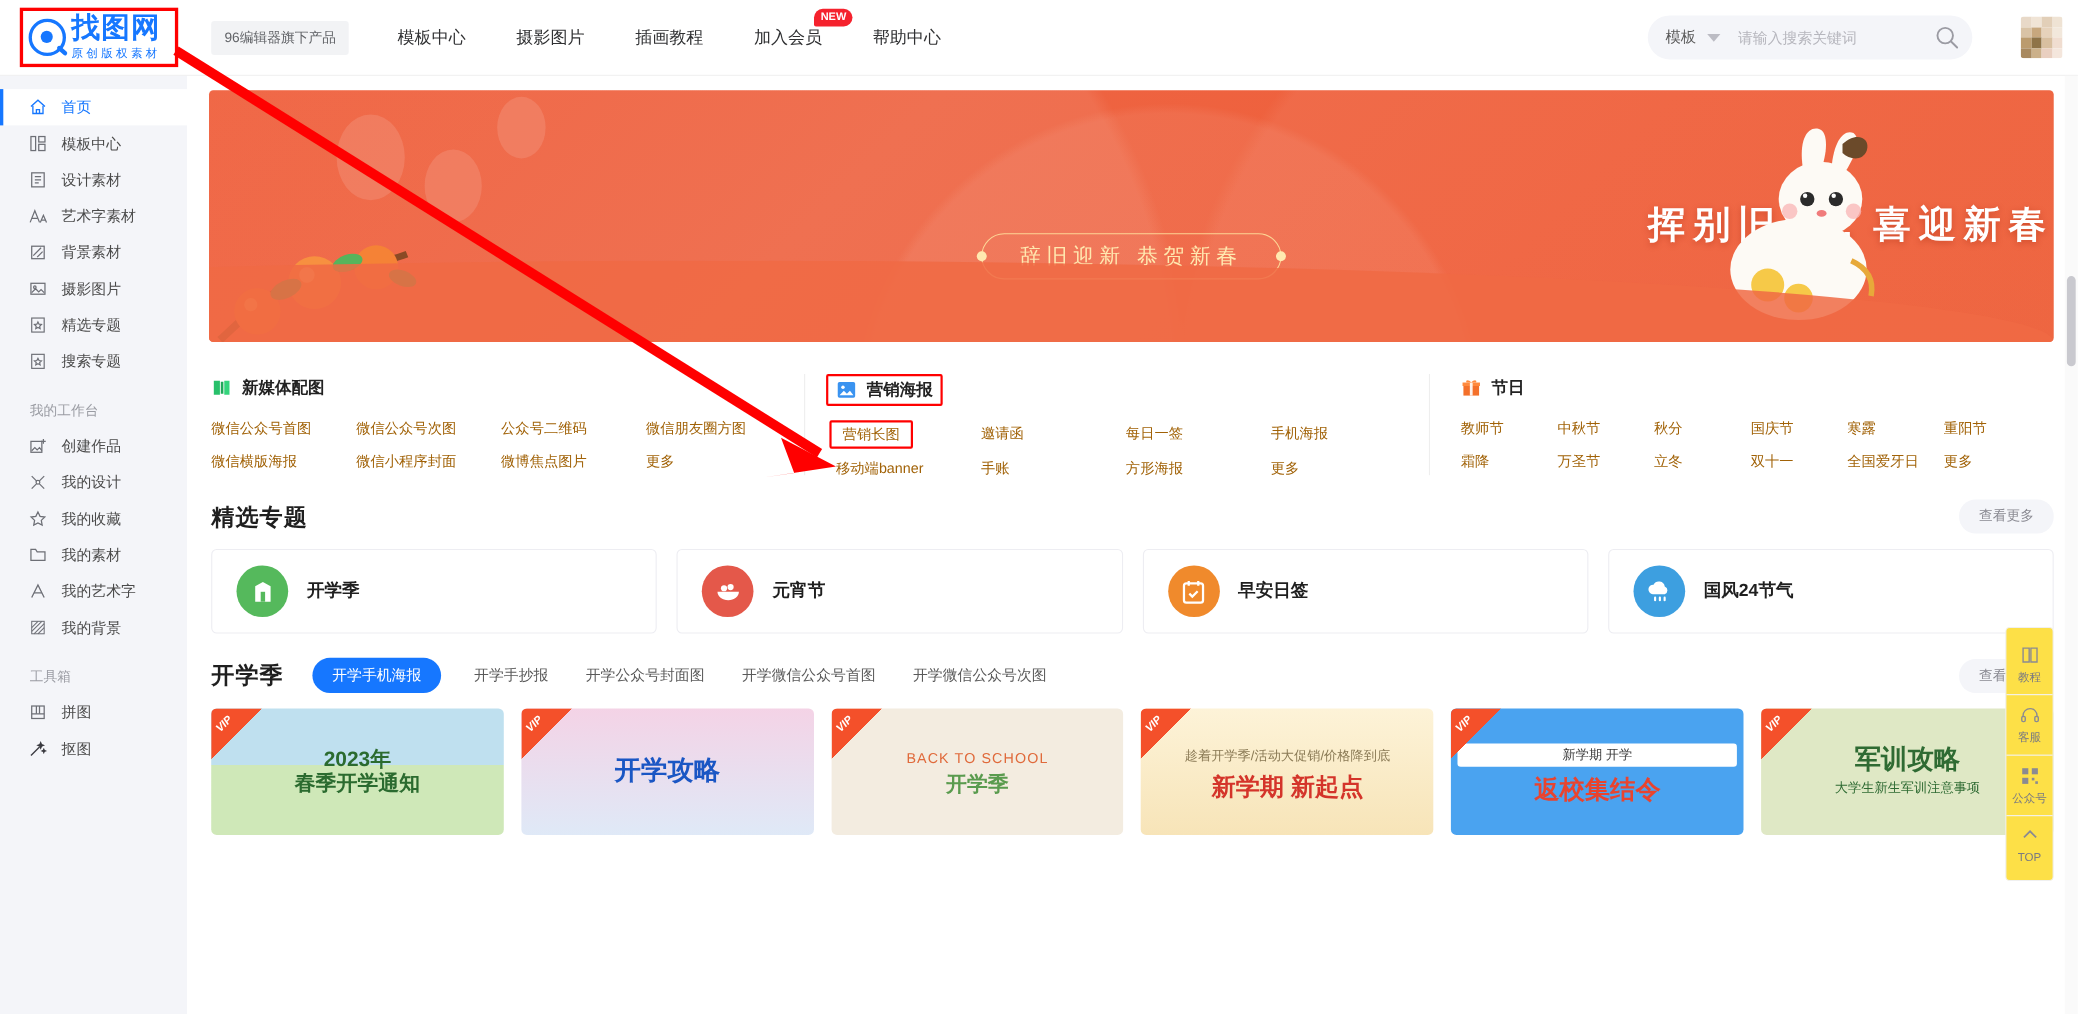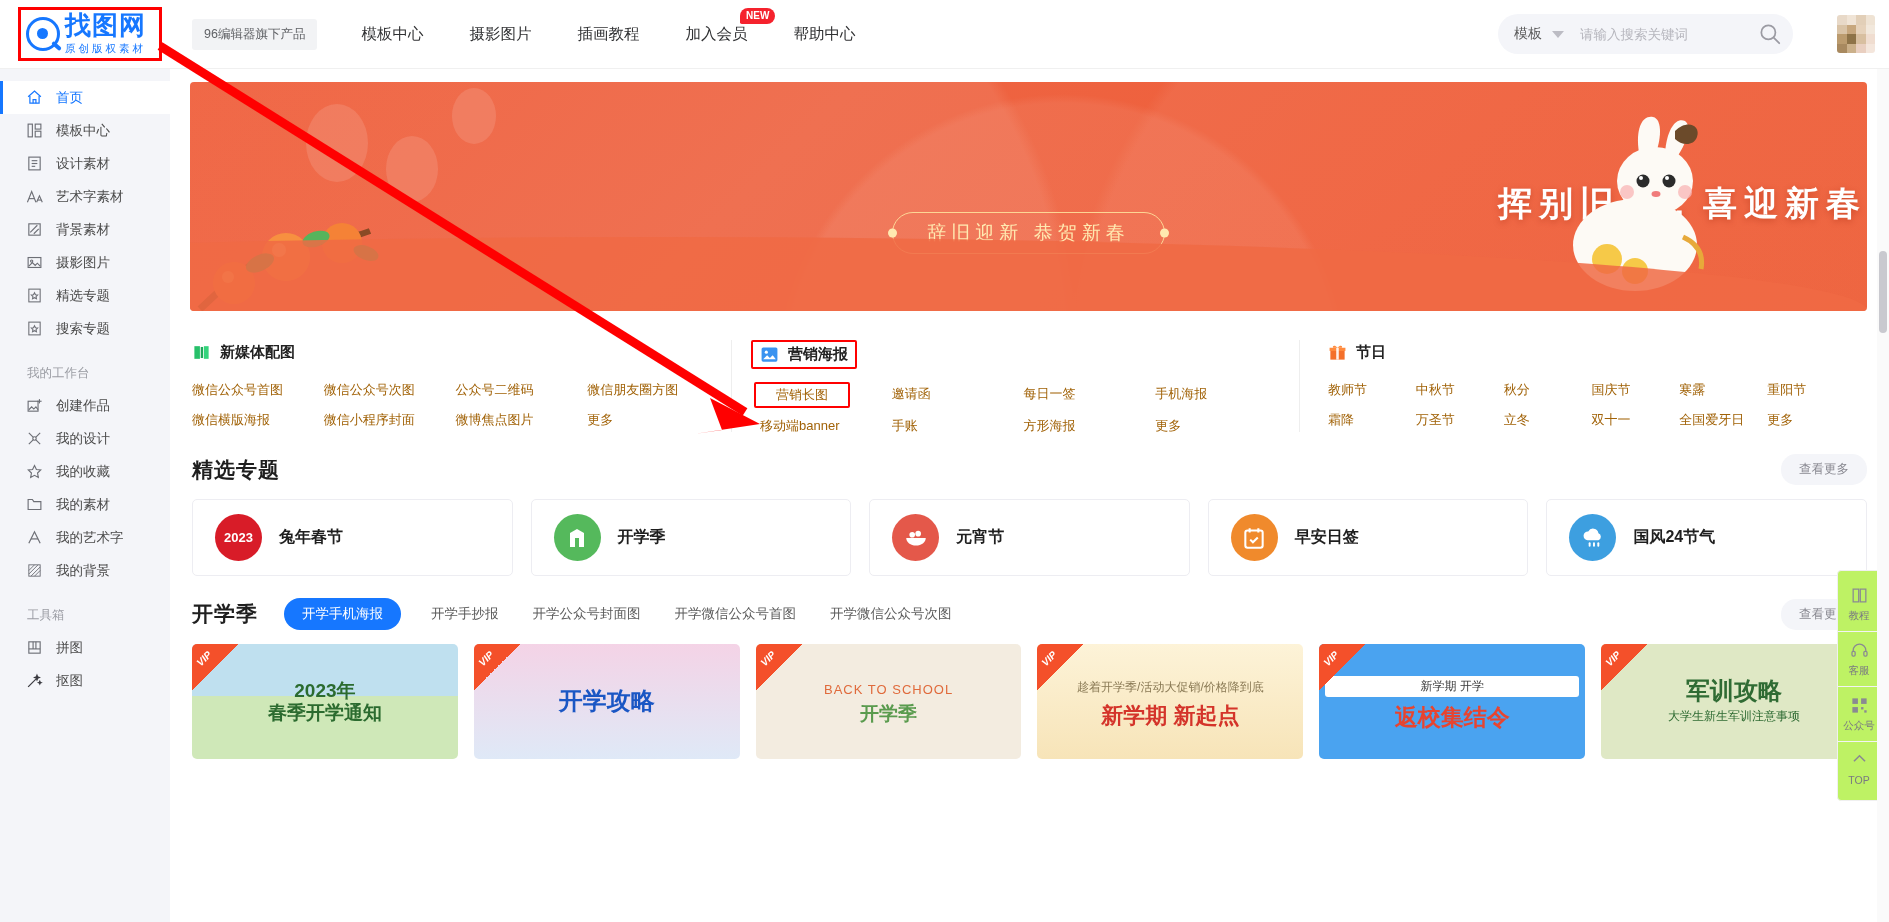--- a/index.html
+++ b/index.html
@@ -184,21 +184,21 @@
   .cat-head.boxed { border: 2.5px solid #ff0000; border-radius: 2px; margin-left: -9px; }
   .cat-ico { width: 19px; height: 19px; margin-right: 9px; flex: none; }
   .cat-links {
     display: grid; grid-template-columns: repeat(4, 1fr);
     row-gap: 12px; font-size: 13px; color: #a16207;
   }
   .cat-links.festival { grid-template-columns: repeat(6, 1fr); }
   .cat-link { cursor: pointer; white-space: nowrap; }
   .cat-link.boxed {
     border: 2.5px solid #ff0000; border-radius: 2px;
-    padding: 2px 20px; margin: -3px -6px; width: fit-content;
+    padding: 2px 10px; margin: -3px -6px; width: fit-content;
   }
 
   
   .sec {
     margin: 22px 22px 0 22px; display: flex; align-items: center;
   }
   .sec-title { font-size: 21px; font-weight: 700; color: #1f1f1f; letter-spacing: 1px; }
   .sec-tabs { display: flex; align-items: center; margin-left: 26px; }
   .sec-tab {
     font-size: 13.5px; color: #5a5a5a; margin-right: 34px; cursor: pointer;
@@ -248,22 +248,22 @@
   .thumb-cap {
     position: absolute; left: 0; right: 0; bottom: 0; top: 0;
     display: flex; flex-direction: column; 
     justify-content: center; text-align: center; padding: 6px;
   }
   .thumb-t1 { font-size: 19px; font-weight: 700; line-height: 1.12; }
   .thumb-t2 { font-size: 12px; margin-top: 4px; }
 
   
   .floatbar {
-    position: absolute; right: 8px; top: 570px; width: 44px;
-    background: #bef264; border: 1px solid #f0f0f0; border-radius: 4px;
+    position: absolute; right: 22px; top: 570px; width: 44px;
+    background: #fde047; border: 1px solid #f0f0f0; border-radius: 4px;
     display: flex; flex-direction: column; align-items: flex-start;
     padding: 6px 0; z-index: 40;
   }
   .float-item {
     width: 100%; padding: 9px 0 8px 0; display: flex; flex-direction: column;
     align-items: center; cursor: pointer; color: #7a7a82; font-size: 10.5px;
   }
   .float-item + .float-item { border-top: 1px solid #f3f3f5; }
   .float-ico { width: 19px; height: 19px; margin-bottom: 4px; }
 
@@ -652,26 +652,20 @@
       </div>
     </div>
 
     <div class="sec">
       <div class="sec-title">精选专题</div>
       <div class="more-btn">查看更多</div>
     </div>
 
     <div class="topics">
       <div class="topic-card">
-        <div class="topic-ico" style="background:#d81c28">
-          <span>2023</span>
-        </div>
-        <div class="topic-label">兔年春节</div>
-      </div>
-      <div class="topic-card">
         <div class="topic-ico" style="background:#55b95c">
           <svg viewBox="0 0 24 24" width="24" height="24" fill="#fff">
               <path d="M12 3l7 4v14H5V7z"></path>
               <rect x="10" y="12" width="4" height="9" fill="#55b95c"></rect>
             </svg>
         </div>
         <div class="topic-label">开学季</div>
       </div>
       <div class="topic-card">
         <div class="topic-ico" style="background:#e4584a">

